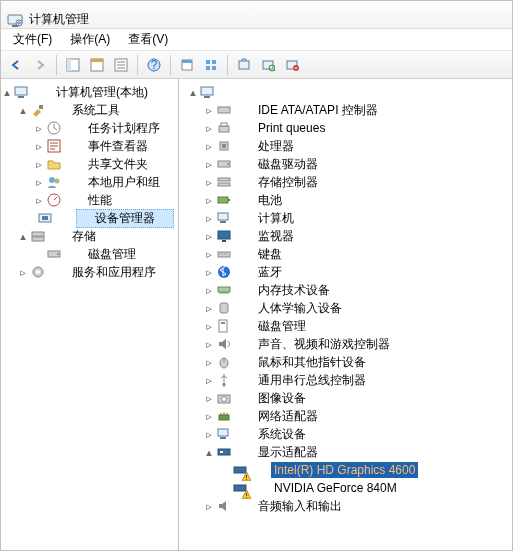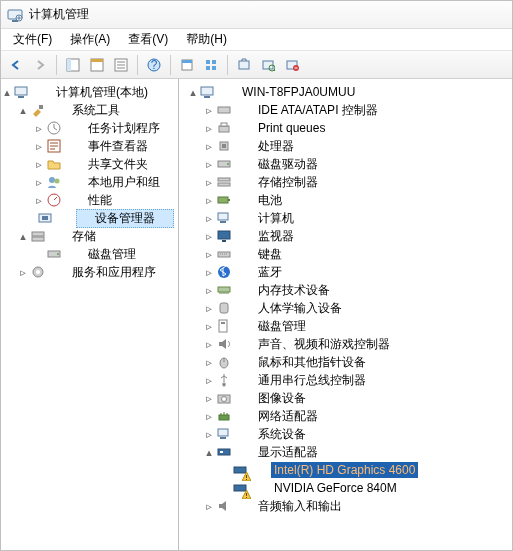--- a/index.html
+++ b/index.html
@@ -1,17 +1,17 @@
 <!DOCTYPE html>
 <html><head>
 <meta charset="utf-8">
 <style>
 * { box-sizing: border-box; margin: 0; padding: 0; font-family: "Microsoft YaHei", "Segoe UI", Tahoma, sans-serif; font-size: 12px; }
 body { background: #fff; width: 513px; height: 551px; overflow: hidden; border: 1px solid #c0c0c0; }
-.titlebar { height: 28px; background: linear-gradient(#fdfdfd,#f3f3f3); border-bottom: 1px solid #ddd; display: flex; align-items: center; padding: 0 6px; gap: 6px; }
+.titlebar { height: 28px; background: linear-gradient(#fdfdfd,#f3f3f3); border-bottom: 1px solid #ddd; display: flex; align-items: flex-end; padding: 0 6px; gap: 6px; }
 .titlebar .ticon { width: 16px; height: 16px; }
 .menubar { height: 22px; display: flex; align-items: center; padding: 0 4px; gap: 2px; border-bottom: 1px solid #e6e6e6; }
 .menubar .mitem { padding: 2px 8px; }
 .toolbar { height: 28px; display: flex; align-items: center; padding: 0 4px; gap: 2px; border-bottom: 1px solid #d0d0d0; background: linear-gradient(#fbfbfb,#efefef); }
 .tbtn { width: 22px; height: 22px; display: flex; align-items: center; justify-content: center; border-radius: 2px; }
 .tsep { width: 1px; height: 20px; background: #ccc; margin: 0 3px; }
 .panes { display: flex; height: calc(551px - 28px - 22px - 28px); }
 .left-pane { width: 178px; border-right: 1px solid #c0c0c0; overflow: auto; padding: 4px 0; }
 .right-pane { flex: 1; overflow: auto; padding: 4px 0 4px 8px; }
 .node { display: flex; align-items: center; height: 18px; padding-right: 4px; white-space: nowrap; }
@@ -40,21 +40,20 @@
         <path d="M12 9v4M10 11h4" stroke="#5a7ca0"></path>
       </svg>
   </span>
   <span>计算机管理</span>
 </div>
 
 <div class="menubar">
   <div class="mitem">文件(F)</div>
   <div class="mitem">操作(A)</div>
   <div class="mitem">查看(V)</div>
-  <div class="mitem">帮助(H)</div>
 </div>
 
 <div class="toolbar">
   <div class="tbtn">
       <svg width="14" height="14">
         <path d="M9 3 L4 7 L9 11" fill="none" stroke="#2a6fb5" stroke-width="2"></path>
       </svg>
     </div>
   <div class="tbtn">
       <svg width="14" height="14">
@@ -242,21 +241,20 @@
 
   <div class="right-pane">
     <div class="node indent-0">
       <span class="tw">▴</span>
       <span class="ic">
           <svg width="16" height="16">
             <rect x="1" y="3" width="12" height="8" fill="#e8f0f8" stroke="#5a7ca0"></rect>
             <rect x="4" y="12" width="6" height="2" fill="#5a7ca0"></rect>
           </svg>
         </span>
-      <span class="lbl">WIN-T8FPJA0UMUU</span>
     </div>
 
     <div class="node indent-1">
         <span class="tw">▹</span>
         <span class="ic">
           <svg width="16" height="16">
             <rect x="2" y="5" width="12" height="6" fill="#d0d0d0" stroke="#888"></rect>
           </svg>
         </span>
         <span class="lbl">IDE ATA/ATAPI 控制器</span>

